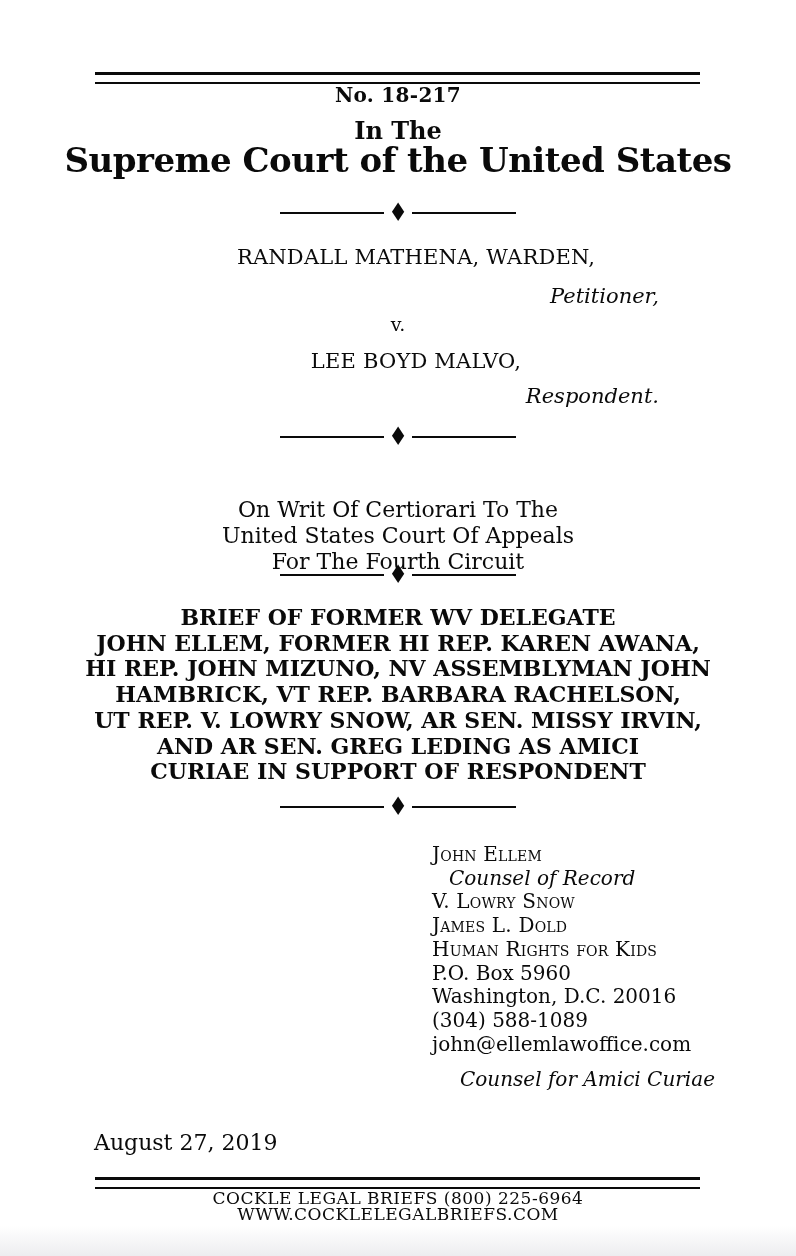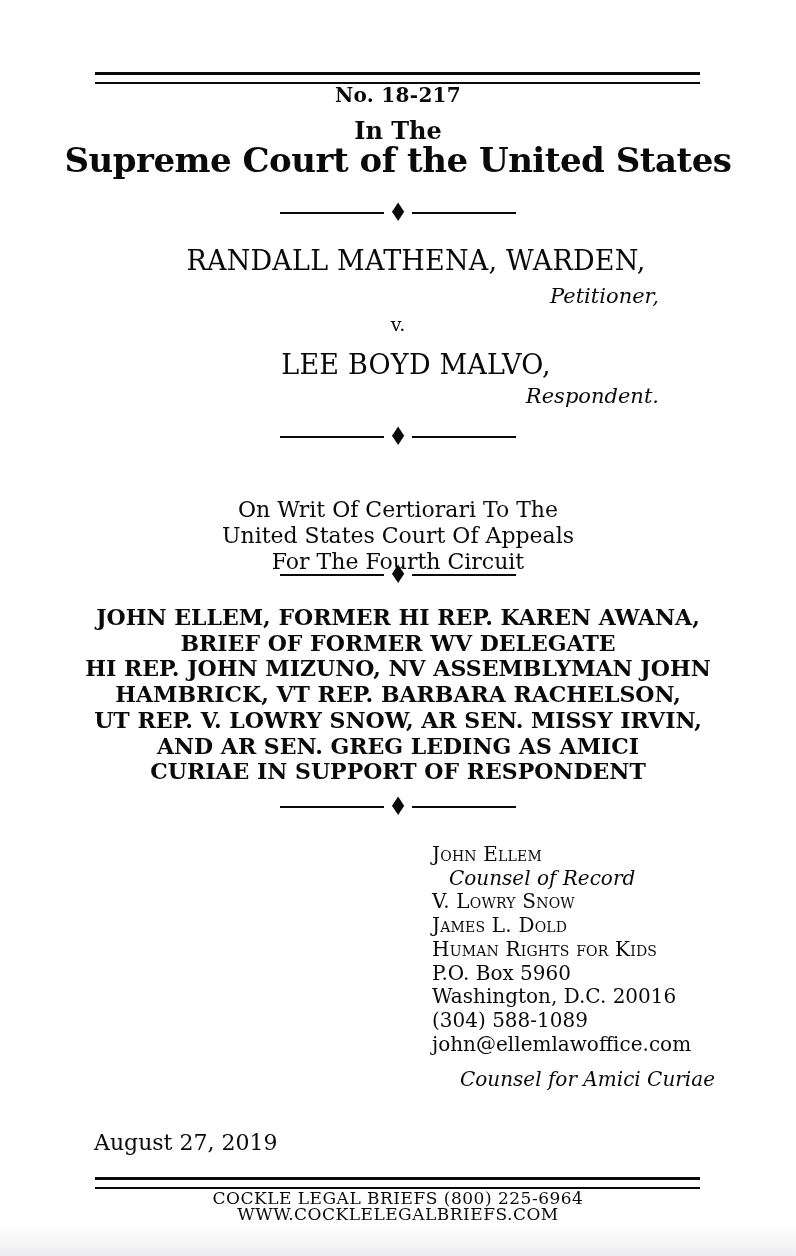--- a/index.html
+++ b/index.html
@@ -70,21 +70,21 @@
     font-size: 22px;
     line-height: 18px;
     margin: 0 4px;
     transform: scaleY(1.15);
   }
   .d1 { top: 204px; }
   .d2 { top: 428px; }
   .d3 { top: 566px; }
   .d4 { top: 798px; }
   .party {
-    font-size: 27px;
+    font-size: 21px;
     letter-spacing: 0.2px;
     padding-left: 36px;
   }
   .party-petitioner { top: 245px; }
   .party-respondent { top: 349px; }
   .caption-label {
     position: absolute;
     right: 137px;
     font-size: 21px;
     font-style: italic;
@@ -186,22 +186,22 @@
     <div class="cline">For The Fourth Circuit</div>
   </div>
 
   <div class="divider d3">
     <span class="dline"></span>
       <span class="diamond">♦</span>
       <span class="dline"></span>
   </div>
 
   <div class="centered title-block">
+    <div class="tline">BRIEF OF FORMER WV DELEGATE</div>
     <div class="tline">JOHN ELLEM, FORMER HI REP. KAREN AWANA,</div>
-    <div class="tline">BRIEF OF FORMER WV DELEGATE</div>
     <div class="tline">HI REP. JOHN MIZUNO, NV ASSEMBLYMAN JOHN</div>
     <div class="tline">HAMBRICK, VT REP. BARBARA RACHELSON,</div>
     <div class="tline">UT REP. V. LOWRY SNOW, AR SEN. MISSY IRVIN,</div>
     <div class="tline">AND AR SEN. GREG LEDING AS AMICI</div>
     <div class="tline">CURIAE IN SUPPORT OF RESPONDENT</div>
   </div>
 
   <div class="divider d4">
     <span class="dline"></span>
       <span class="diamond">♦</span>

